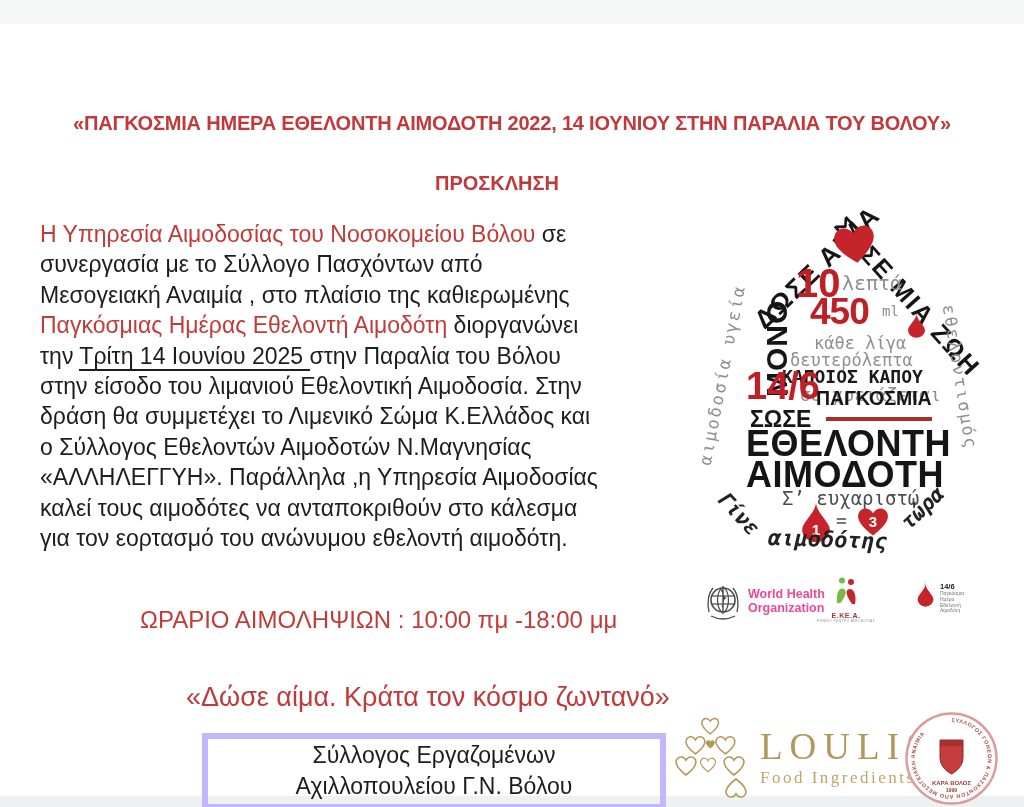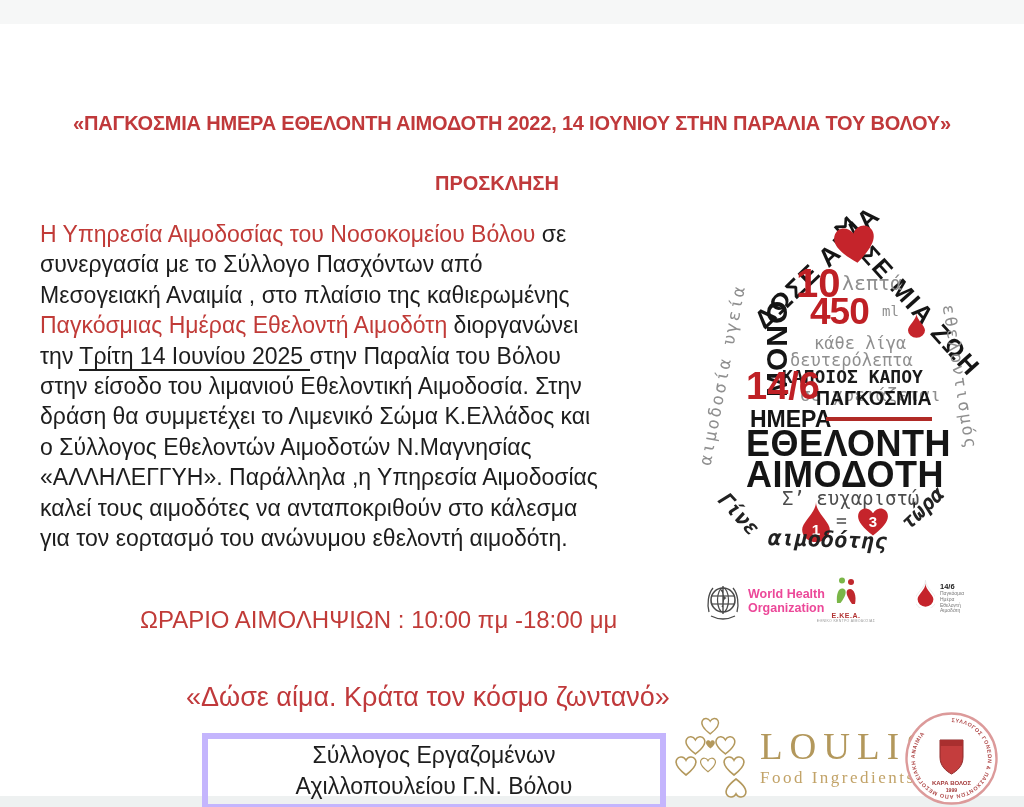--- a/index.html
+++ b/index.html
@@ -123,21 +123,21 @@
     <span class="mono-g c-ml">ml</span>
     <svg class="c-sdrop" width="17" height="25" viewBox="0 0 18 26">
         <path fill="#c5242b" d="M9 0 C9 7 0 13 0 18 A9 8 0 0 0 18 18 C18 13 9 7 9 0 Z"></path>
       </svg>
     <span class="mono-g c-kathe">κάθε λίγα</span>
     <span class="mono-g c-deut">δευτερόλεπτα</span>
     <span class="mono-b c-kapoios">ΚΑΠΟΙΟΣ ΚΑΠΟΥ</span>
     <span class="mono-g c-sexre">σε χρειάζεται</span>
     <span class="crd c-146">14/6</span>
     <span class="blk c-pagosmia">ΠΑΓΚΟΣΜΙΑ</span>
-    <span class="blk c-imera">ΗΜΕΡΑ</span>
+    <span class="blk c-imera">ΣΩΣΕ</span>
     <div class="c-redline"></div>
     <span class="blk c-ethelonti">ΕΘΕΛΟΝΤΗ</span>
     <span class="blk c-aimodoti">ΑΙΜΟΔΟΤΗ</span>
     <span class="mono-g c-seyx">Σ’ ευχαριστώ</span>
     <svg class="c-drop1" width="28" height="40" viewBox="0 0 18 26">
         <path fill="#c5242b" d="M9 0 C9 7 0 13 0 18 A9 8 0 0 0 18 18 C18 13 9 7 9 0 Z"></path>
         <text x="9" y="21.5" font-size="10" font-weight="bold" fill="#ffffff" text-anchor="middle" font-family="Liberation Sans, sans-serif">1</text>
       </svg>
     <span class="c-eq">=</span>
     <svg class="c-heart3" width="42" height="36" viewBox="0 0 24 24">

